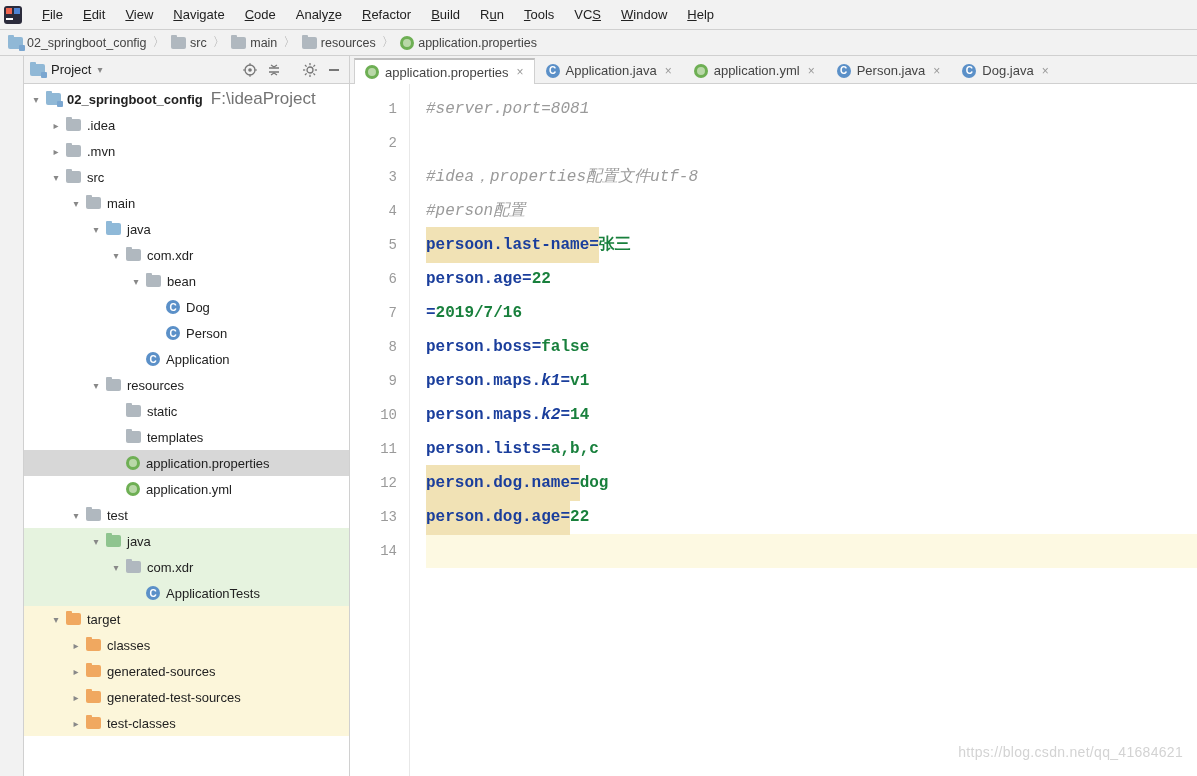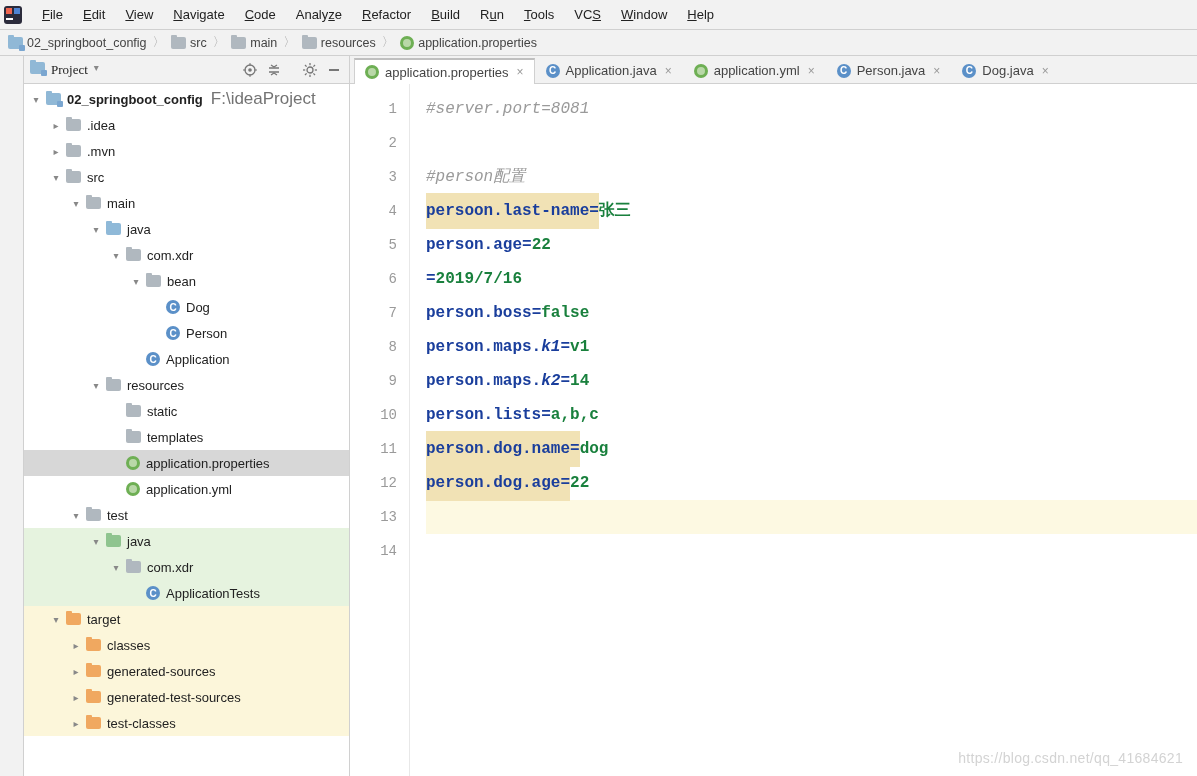--- a/index.html
+++ b/index.html
@@ -32,21 +32,21 @@
   .square-dot { position:absolute; right:-2px; bottom:-2px; width:6px; height:6px; background:#7aa6d0; border-radius:1px; }
   
   .leaf-icon { width:14px; height:14px; border-radius:50%; background:#b9d8a8; border:3px solid #6eaf54; display:inline-block; position:relative; }
   .leaf-icon::after{ content:""; position:absolute; left:6px; top:2px; width:5px; height:5px; background:#fff; border-radius:0 50% 0 50%; transform:rotate(45deg); display:none; }
   .class-icon { width:14px; height:14px; border-radius:50%; background:#5b90c8; color:#fff; font-size:10px; font-weight:bold; display:inline-flex; align-items:center; justify-content:center; }
   
   .left-gutter { position:absolute; left:0; top:56px; bottom:0; width:24px; background:#f2f2f2; border-right:1px solid #d0d0d0; }
   
   .tool-window { position:absolute; left:24px; top:56px; width:326px; bottom:0; background:#fff; border-right:1px solid #d0d0d0; display:flex; flex-direction:column; }
   .tool-header { height:28px; border-bottom:1px solid #d0d0d0; background:#f2f2f2; display:flex; align-items:center; padding:0 6px; gap:6px; }
-  .tool-header .title { display:flex; gap:6px; font-size:13px;font-family:Liberation Serif, serif; }
+  .tool-header .title { display:flex; align-items:center; gap:6px; font-size:13px; }
   .tool-header .spacer { flex:1; }
   .icon-btn { width:18px; height:18px; display:flex; align-items:center; justify-content:center; cursor:pointer; color:#666; }
   
   .tree { flex:1; overflow:auto; font-size:13px; padding-top:2px; }
   .node { display:flex; align-items:center; height:26px; padding-left:6px; gap:4px; cursor:pointer; white-space:nowrap; }
   .arrow { width:12px; display:inline-flex; justify-content:center; color:#888; font-size:10px; }
   .node .label { margin-left:2px; }
   .node .hint { color:#737373; margin-left:4px; font-size:17px; }
   .node.bold .label { font-weight:bold; }
   .node.selected { background:#d7d7d7; }
@@ -67,21 +67,21 @@
   .code-col { flex:1; font-family:"Consolas","Courier New",monospace; font-size:16px; padding:8px 0 8px 16px; line-height:34px; position:relative; }
   .code-line { height:34px; display:flex; align-items:center; white-space:pre; }
   .code-line.caret { background:#fdf9e2; }
   .tk-comment { color:#9a9a9a; font-style:italic; }
   .tk-key { color:#1a3e9c; font-weight:bold; }
   .tk-eq  { color:#1a3e9c; font-weight:bold; }
   .tk-it  { color:#1a3e9c; font-style:italic; font-weight:bold;}
   .tk-val { color:#19803d; font-weight:bold; }
   .hl { background:#f1e2b5; padding:1px 0; }
   
-  .watermark { position:absolute; right:14px; bottom:10px; color:#d3d3d3; font-size:14px; letter-spacing:0.3px; }
+  .watermark { position:absolute; right:14px; bottom:16px; color:#d3d3d3; font-size:14px; letter-spacing:0.3px; }
   
   svg { display:block; }
 </style>
 </head>
 <body>
 
 <div class="menubar">
   <span class="app-icon">
     <svg viewBox="0 0 18 18">
         <rect width="18" height="18" rx="3" fill="#2b2b3b"></rect>
@@ -362,20 +362,21 @@
         <div class="ln">9</div>
         <div class="ln">10</div>
         <div class="ln">11</div>
         <div class="ln">12</div>
         <div class="ln">13</div>
         <div class="ln">14</div>
       </div>
     <div class="code-col" id="code">
         <div class="code-line"><span class="tk-comment">#server.port=8081</span></div>
         <div class="code-line">&nbsp;</div>
+        <div class="code-line"><span class="tk-comment">#idea，properties配置文件utf-8</span></div>
         <div class="code-line"><span class="tk-comment">#person配置</span></div>
         <div class="code-line"><span class="tk-key hl">persoon.last-name</span><span class="tk-eq hl">=</span><span class="tk-val">张三</span></div>
         <div class="code-line"><span class="tk-key">person.age</span><span class="tk-eq">=</span><span class="tk-val">22</span></div>
         <div class="code-line"><span class="tk-eq">=</span><span class="tk-val">2019/7/16</span></div>
         <div class="code-line"><span class="tk-key">person.boss</span><span class="tk-eq">=</span><span class="tk-val">false</span></div>
         <div class="code-line"><span class="tk-key">person.maps.</span><span class="tk-it">k1</span><span class="tk-eq">=</span><span class="tk-val">v1</span></div>
         <div class="code-line"><span class="tk-key">person.maps.</span><span class="tk-it">k2</span><span class="tk-eq">=</span><span class="tk-val">14</span></div>
         <div class="code-line"><span class="tk-key">person.lists</span><span class="tk-eq">=</span><span class="tk-val">a,b,c</span></div>
         <div class="code-line"><span class="tk-key hl">person.dog.name</span><span class="tk-eq hl">=</span><span class="tk-val">dog</span></div>
         <div class="code-line"><span class="tk-key hl">person.dog.age</span><span class="tk-eq hl">=</span><span class="tk-val">22</span></div>

